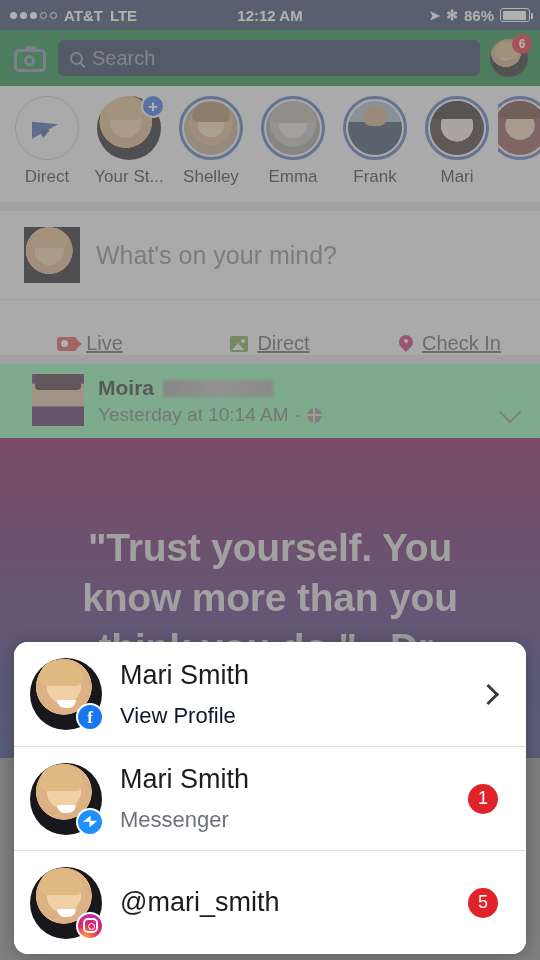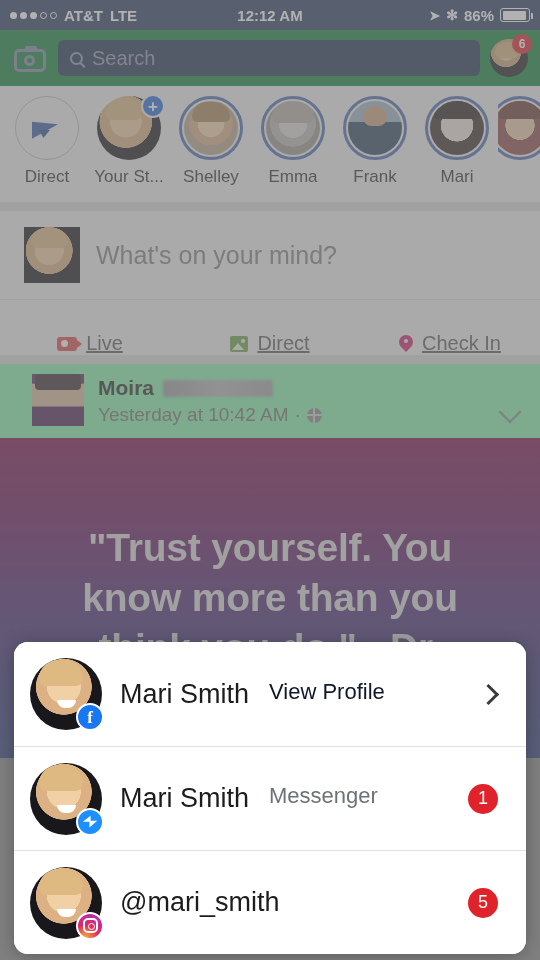--- a/index.html
+++ b/index.html
@@ -249,21 +249,21 @@
   }
   .badge-ig {
     background:radial-gradient(circle at 30% 100%, #f9b13c 0%, #e2285e 45%, #c32aa3 75%, #8a3ab9 100%);
   }
   .badge-ig .igsq {
     width:15px; height:15px; border:2px solid #fff; border-radius:5px; position:relative;
   }
   .badge-ig .igsq::after {
     content:""; position:absolute; left:3px; top:3px; width:5px; height:5px; border:1.6px solid #fff; border-radius:50%;
   }
-  .acct-text { flex:1; display:flex; flex-direction:row; gap:20px; min-width:0; }
+  .acct-text { flex:1; display:flex; flex-direction:column; gap:12px; min-width:0; }
   .acct-title { font-size:27px; color:#1c1c1c; }
   .acct-sub { font-size:22px; color:#6d7278; }
   .acct-sub.link { color:#0f172a; }
   .chev-right {
     width:15px; height:15px; border-top:3.2px solid #3a3a3a; border-right:3.2px solid #3a3a3a;
     transform:rotate(45deg); margin-right:14px; flex:0 0 auto;
   }
   .count-badge {
     min-width:30px; height:30px; padding:0 6px; border-radius:15px; background:#e0222b;
     color:#fff; font-size:18px; display:flex; align-items:center; justify-content:center;
@@ -408,21 +408,21 @@
     <div class="post-head">
       <div class="post-av">
           <span class="hair"></span>
         </div>
       <div class="post-meta">
         <div class="post-name-row">
           <span class="post-name">Moira</span>
           <span class="blur-name"></span>
         </div>
         <div class="post-time">
-          <span>Yesterday at 10:42 AM</span>
+          <span>Yesterday at 10:14 AM</span>
           <span>·</span>
           <span class="globe"></span>
         </div>
       </div>
       <span class="chev-down"></span>
     </div>
 
     <div class="quote-card">
       <div class="quote-text">"Trust yourself. You know more than you think you do." ~Dr.</div>
     </div>

